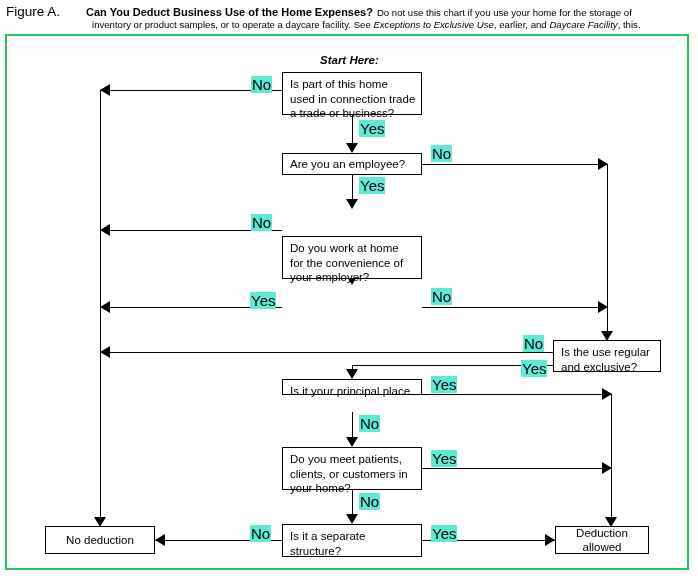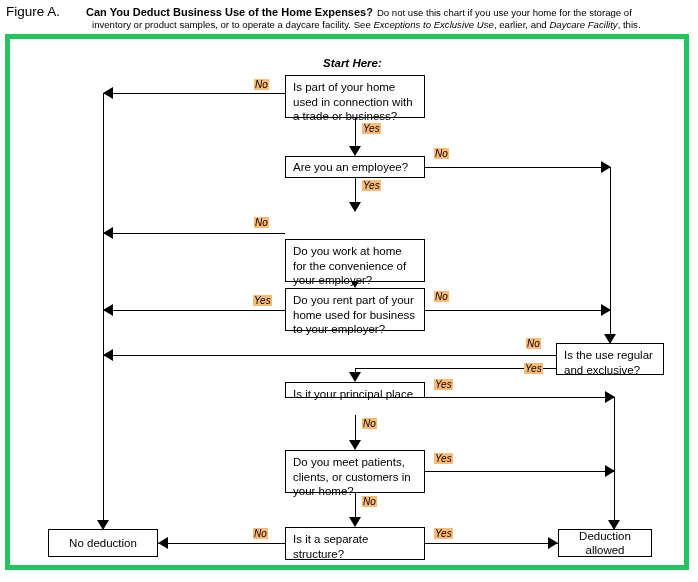--- a/index.html
+++ b/index.html
@@ -53,21 +53,21 @@
   }
   .cap-ital { font-style: italic; }
 
   
   #frame {
     position: absolute;
     left: 5px;
     top: 34px;
     width: 684px;
     height: 536px;
-    border: 5px solid #22c55e;
+    border: 2px solid #22c55e;
     box-sizing: border-box;
     background: #ffffff;
   }
 
   
   .box {
     position: absolute;
     border: 1px solid #000000;
     box-sizing: border-box;
     background: #ffffff;
@@ -115,25 +115,24 @@
   }
   .arrow.right {
     border-top: 6px solid transparent;
     border-bottom: 6px solid transparent;
     border-left: 10px solid #000000;
   }
 
   
   .elabel {
     position: absolute;
-    font-size: 10px;
-    font-style: italic;
+    font-size: 15px;
     white-space: nowrap;
     z-index: 4;
-    background: #fdba74;
+    background: #5eead4;
     padding: 0 1px;
   }
   .starthere {
     position: absolute;
     font-size: 11.5px;
     font-style: italic;
     font-weight: bold;
     white-space: nowrap;
     z-index: 4;
   }
@@ -148,40 +147,35 @@
   <div class="cap-line2">
     <span>inventory or product samples, or to operate a daycare facility. See </span><span class="cap-ital">Exceptions to Exclusive Use</span><span>, earlier, and </span><span class="cap-ital">Daycare Facility</span><span>, this.</span>
   </div>
 </div>
 
 <div id="frame">
 
   <div class="starthere" style="left:313px; top:18px;">Start Here:</div>
 
   <div class="box" style="left:275px; top:36px; width:140px; height:43px;">
-    <div>Is part of your home</div>
-    <div>used in connection with</div>
+    <div>Is part of this home</div>
+    <div>used in connection trade</div>
     <div>a trade or business?</div>
   </div>
 
   <div class="box" style="left:275px; top:117px; width:140px; height:22px; padding-top:3px;">
     <div>Are you an employee?</div>
   </div>
 
   <div class="box" style="left:275px; top:172px; width:140px; height:43px;margin-top:28px;">
     <div>Do you work at home</div>
     <div>for the convenience of</div>
     <div>your employer?</div>
   </div>
 
-  <div class="box" style="left:275px; top:249px; width:140px; height:43px;">
-    <div>Do you rent part of your</div>
-    <div>home used for business</div>
-    <div>to your employer?</div>
-  </div>
 
   <div class="box" style="left:546px; top:304px; width:108px; height:32px;">
     <div>Is the use regular</div>
     <div>and exclusive?</div>
   </div>
 
   <div class="box" style="left:275px; top:343px; width:140px; height:16px;">
     <div>Is it your principal place</div>
   </div>
 

